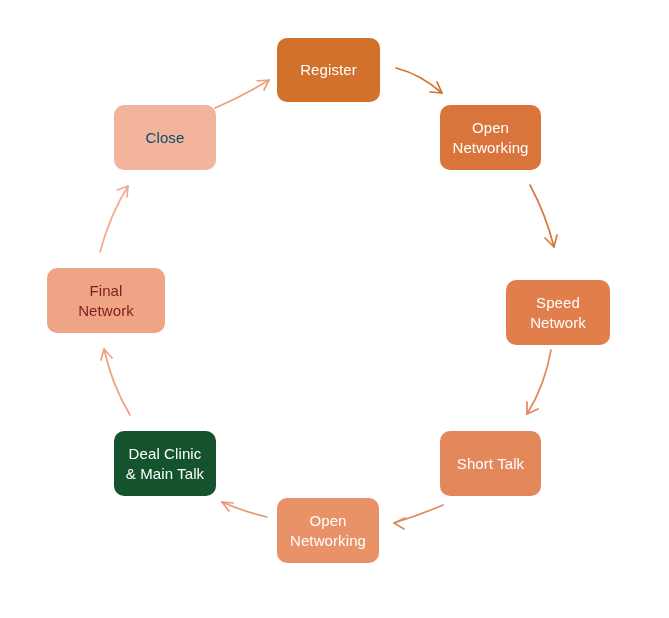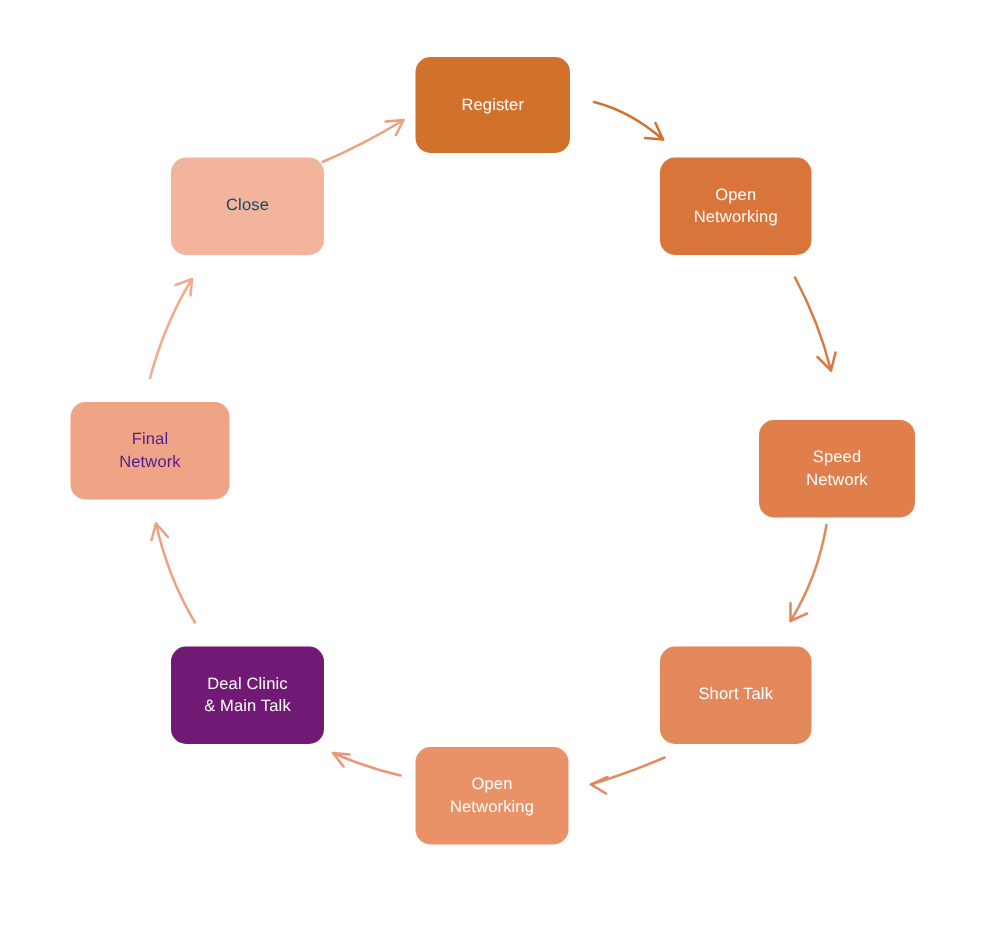--- a/index.html
+++ b/index.html
@@ -24,21 +24,21 @@
     pointer-events: none;
   }
   .node {
     position: absolute;
     display: flex;
     align-items: center;
     justify-content: center;
     text-align: center;
     border-radius: 10px;
     color: #ffffff;
-    font-size: 11px;
+    font-size: 15px;
     line-height: 1.28;
     letter-spacing: 0.1px;
     box-sizing: border-box;
     padding: 18px 6px;
     white-space: pre-line;
   }
 </style>
 </head>
 <body>
 
@@ -81,20 +81,20 @@
 
   <div id="node-layer">
       <div class="node" style="left: 277px; top: 38px; width: 103px; height: 64px; background: rgb(210, 113, 43); color: rgb(255, 255, 255);">Register</div>
       <div class="node" style="left: 440px; top: 105px; width: 101px; height: 65px; background: rgb(217, 117, 58); color: rgb(255, 255, 255);">Open
 Networking</div>
       <div class="node" style="left: 506px; top: 268px; width: 104px; height: 65px; background: rgb(224, 127, 75); color: rgb(255, 255, 255); margin-top: 12px;">Speed
 Network</div>
       <div class="node" style="left: 440px; top: 431px; width: 101px; height: 65px; background: rgb(227, 136, 90); color: rgb(255, 255, 255); text-align: center;">Short Talk</div>
       <div class="node" style="left: 277px; top: 498px; width: 102px; height: 65px; background: rgb(233, 146, 104); color: rgb(255, 255, 255);">Open
 Networking</div>
-      <div class="node" style="left: 114px; top: 431px; width: 102px; height: 65px; background: #701a75; color: rgb(255, 255, 255);">Deal Clinic
+      <div class="node" style="left: 114px; top: 431px; width: 102px; height: 65px; background: #14532d; color: rgb(255, 255, 255);">Deal Clinic
 &amp; Main Talk</div>
-      <div class="node" style="left: 47px; top: 268px; width: 106px; height: 65px; background: rgb(239, 165, 133); color: #4c1d95;">Final
+      <div class="node" style="left: 47px; top: 268px; width: 118px; height: 65px; background: rgb(239, 165, 133); color: #7f1d1d;">Final
 Network</div>
       <div class="node" style="left: 114px; top: 105px; width: 102px; height: 65px; background: rgb(242, 180, 157); color: #0c4a6e;">Close</div>
     </div>
 
 </div>
 
 </body></html>

